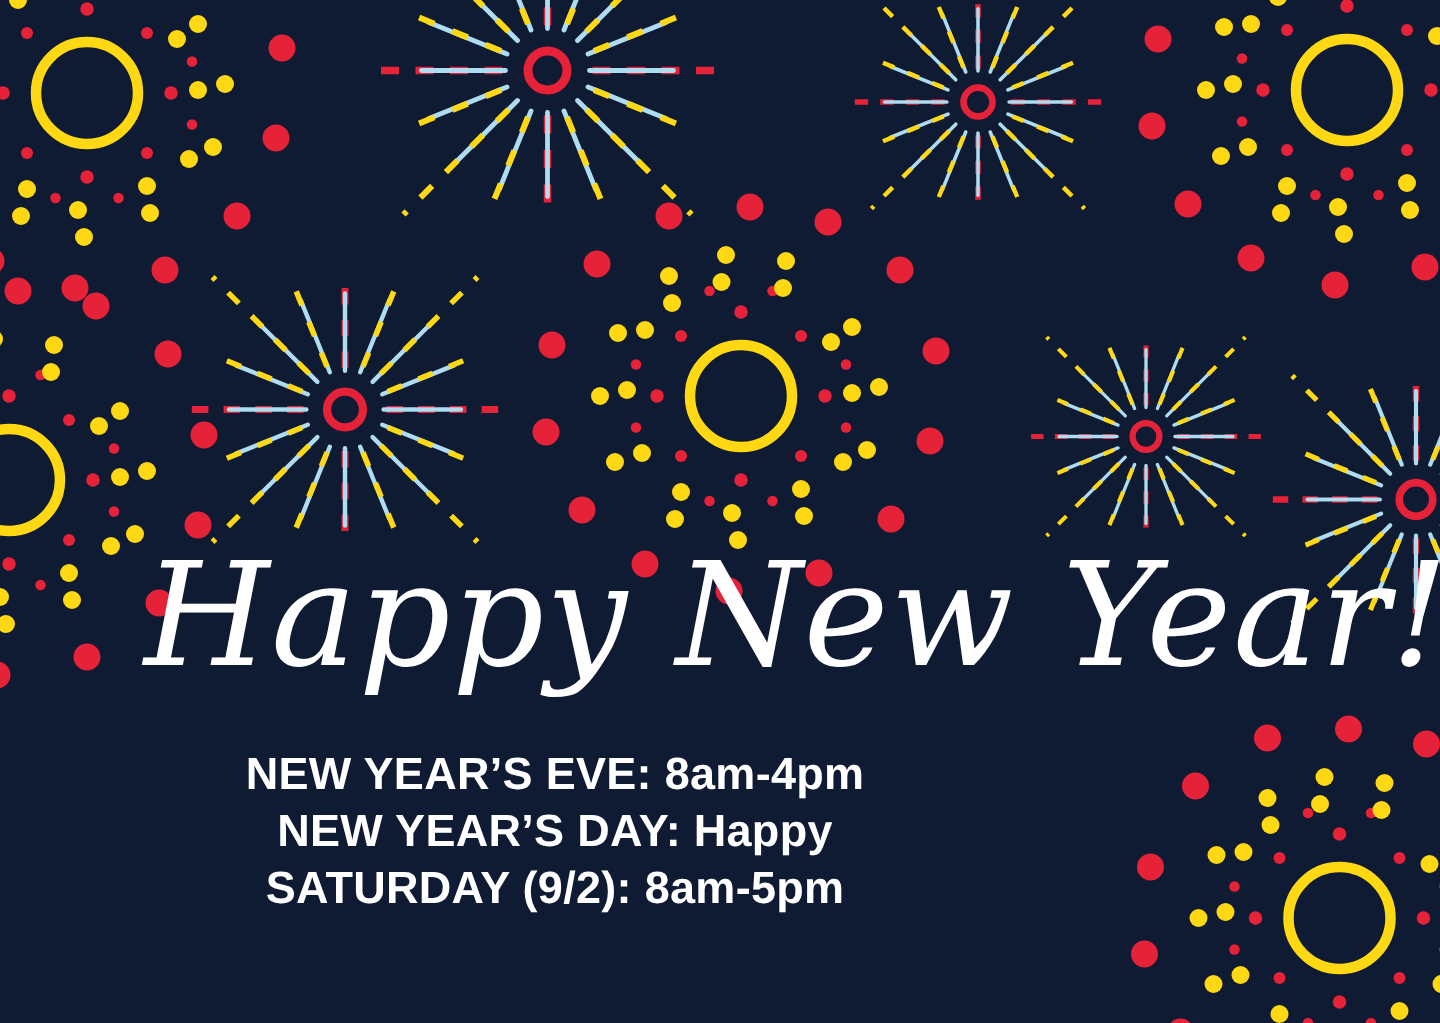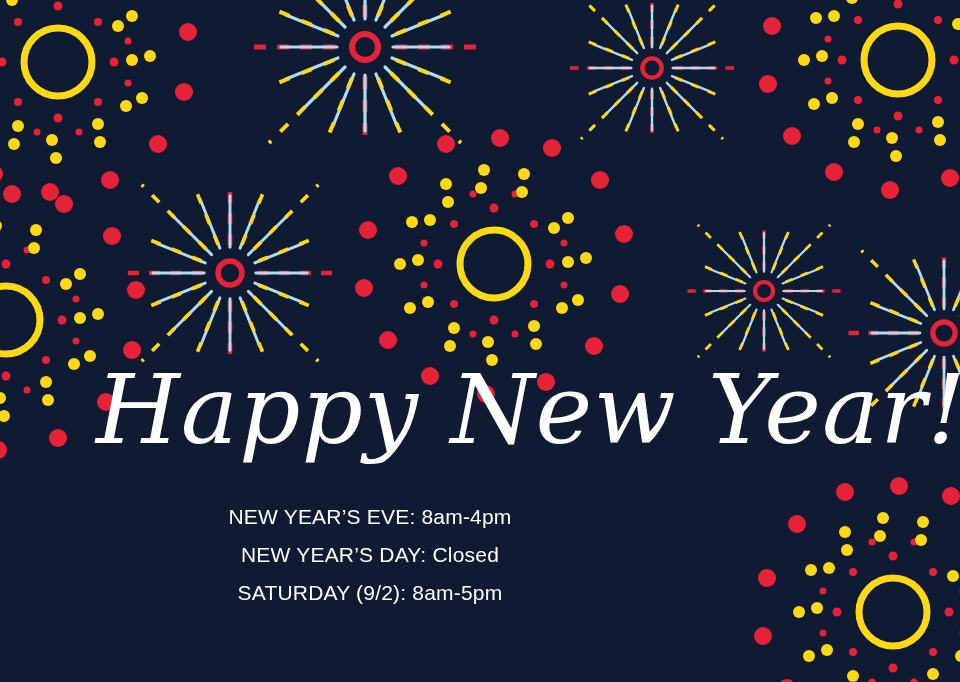--- a/index.html
+++ b/index.html
@@ -48,22 +48,22 @@
   .hours-block {
     position: absolute;
     left: 0px;
     top: 498px;
     width: 740px;
     text-align: center;
     color: #ffffff;
   }
   .hours-line {
     font-family: "Liberation Sans", sans-serif;
-    font-weight: normal;
-    font-size: 21px;
+    font-weight: bold;
+    font-size: 30px;
     line-height: 38px;
     letter-spacing: 0.2px;
     white-space: nowrap;
   }
 </style>
 </head>
 <body>
 
 <div id="poster">
 
@@ -217,18 +217,18 @@
     <g>
       <use href="#ray-burst-shape" transform="translate(944,333) scale(0.86)"></use>
     </g>
   </svg>
 
   <div id="text-layer">
     <div class="headline">Happy New Year!</div>
 
     <div class="hours-block">
       <div class="hours-line">NEW YEAR’S EVE: 8am-4pm</div>
-      <div class="hours-line">NEW YEAR’S DAY: Closed</div>
+      <div class="hours-line">NEW YEAR’S DAY: Happy</div>
       <div class="hours-line">SATURDAY (9/2): 8am-5pm</div>
     </div>
   </div>
 
 </div>
 
 </body></html>

